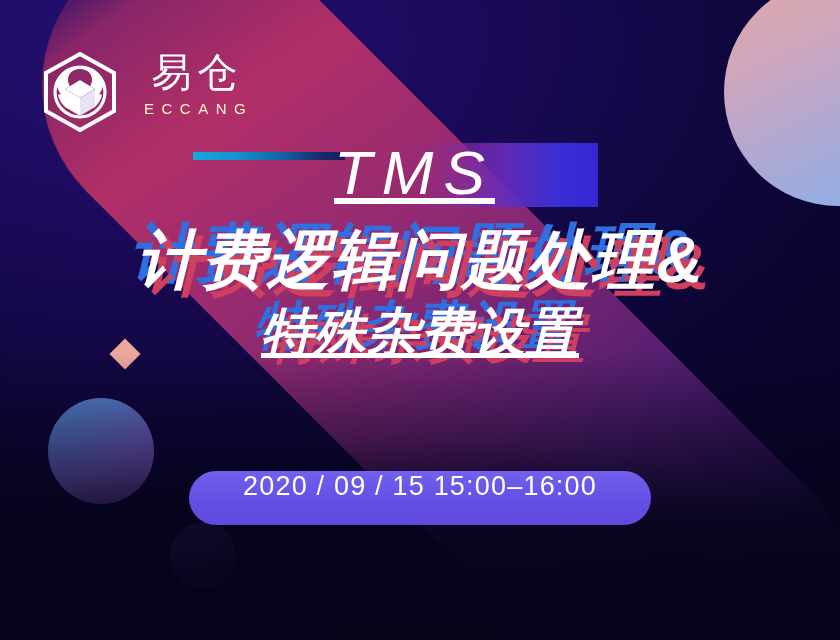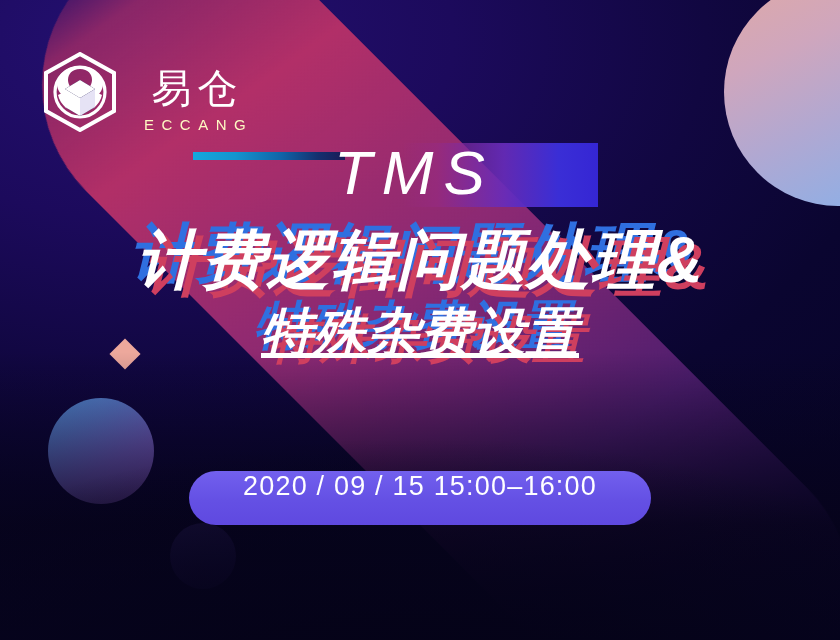--- a/index.html
+++ b/index.html
@@ -83,21 +83,21 @@
   .cyan-rule{
     position:absolute;
     left:193px;top:152px;
     width:152px;height:8px;
     background:linear-gradient(90deg,#16a8dd 0%,#1494cf 28%,#1164a8 58%,#14306f 82%,#1a1a56 100%);
   }
 
   
   .logo{
     position:absolute;left:42px;top:52px;
-    display:flex;align-items:flex-end;gap:18px;
+    display:flex;align-items:flex-start;gap:18px;
   }
   .logo-mark{width:76px;height:80px;display:block;}
   .logo-words{display:flex;flex-direction:column;align-items:center;}
   .logo-cn{
     color:#fff;font-size:40px;line-height:1;
     letter-spacing:6px;font-weight:400;
     text-indent:6px;
   }
   .logo-en{
     color:#fef9c3;font-size:15px;line-height:1;
@@ -118,20 +118,21 @@
         rgba(150,42,132,.55) 18%,
         rgba(104,44,186,.92) 52%,
         #3a2ed6 80%,#3526d4 100%);
   }
   .tms-text{
     position:relative;
     color:#fff;font-size:62px;line-height:1;
     font-style:italic;font-weight:400;
     letter-spacing:10px;
     text-indent:4px;
+    text-decoration:underline;
   }
 
   
   .headline{
     position:absolute;left:0;right:0;top:228px;
     text-align:center;
   }
   .gl{
     position:relative;
     display:block;

